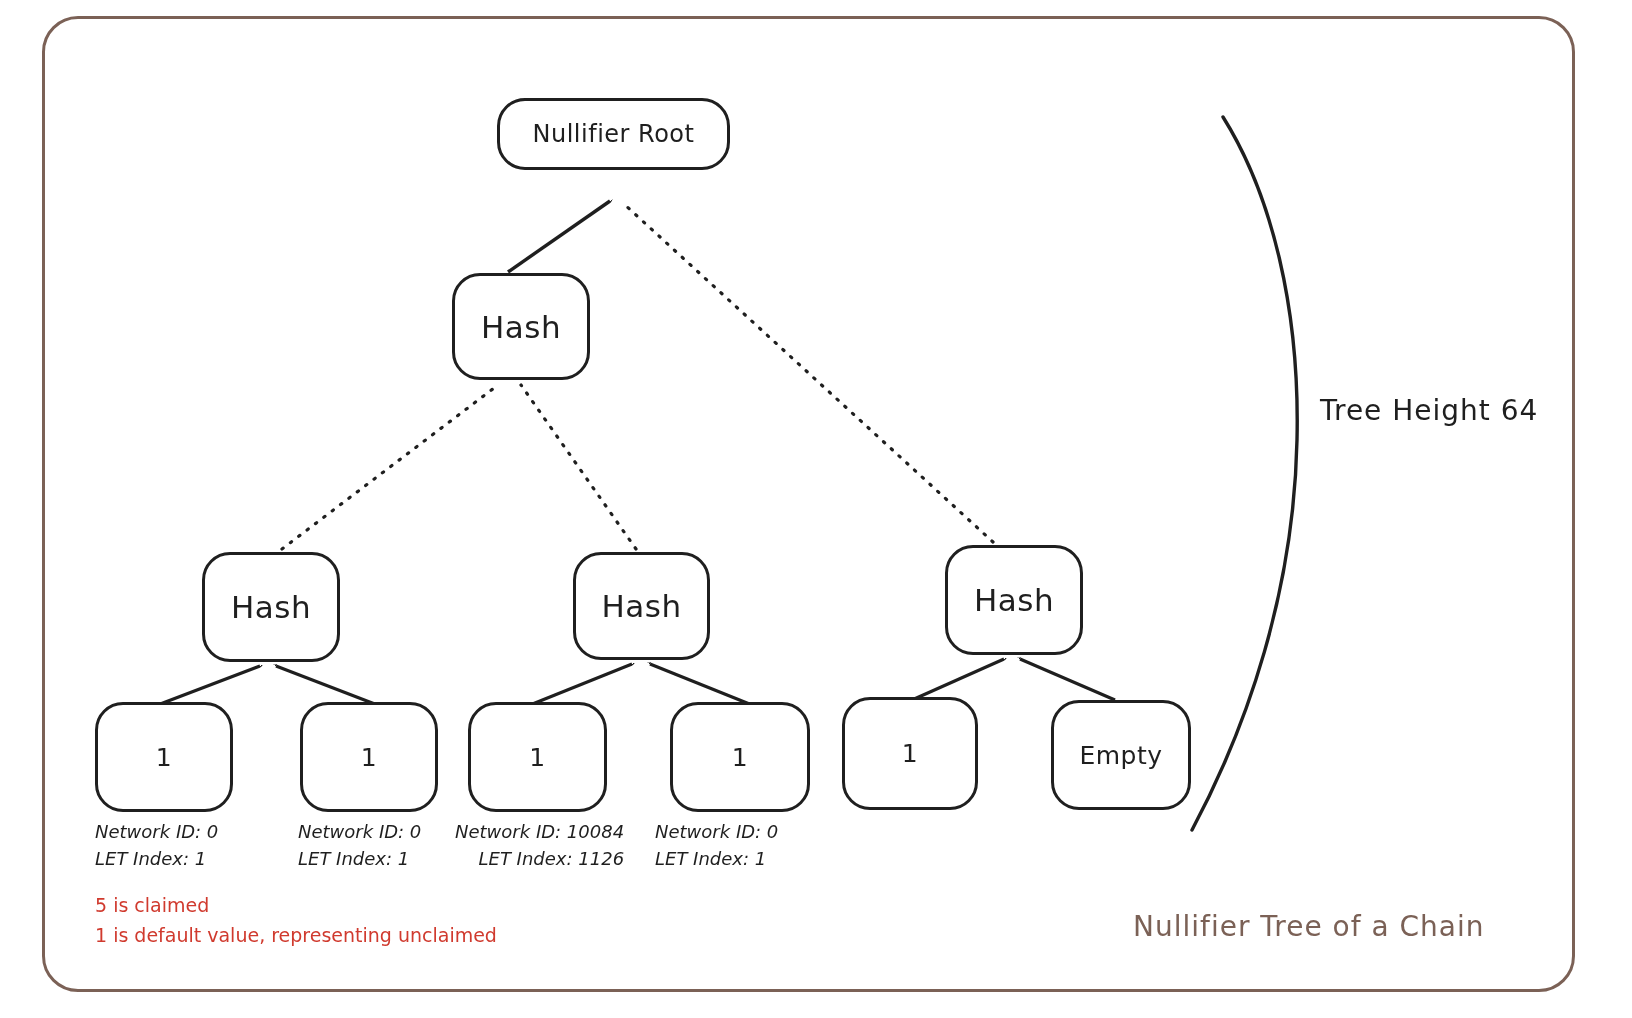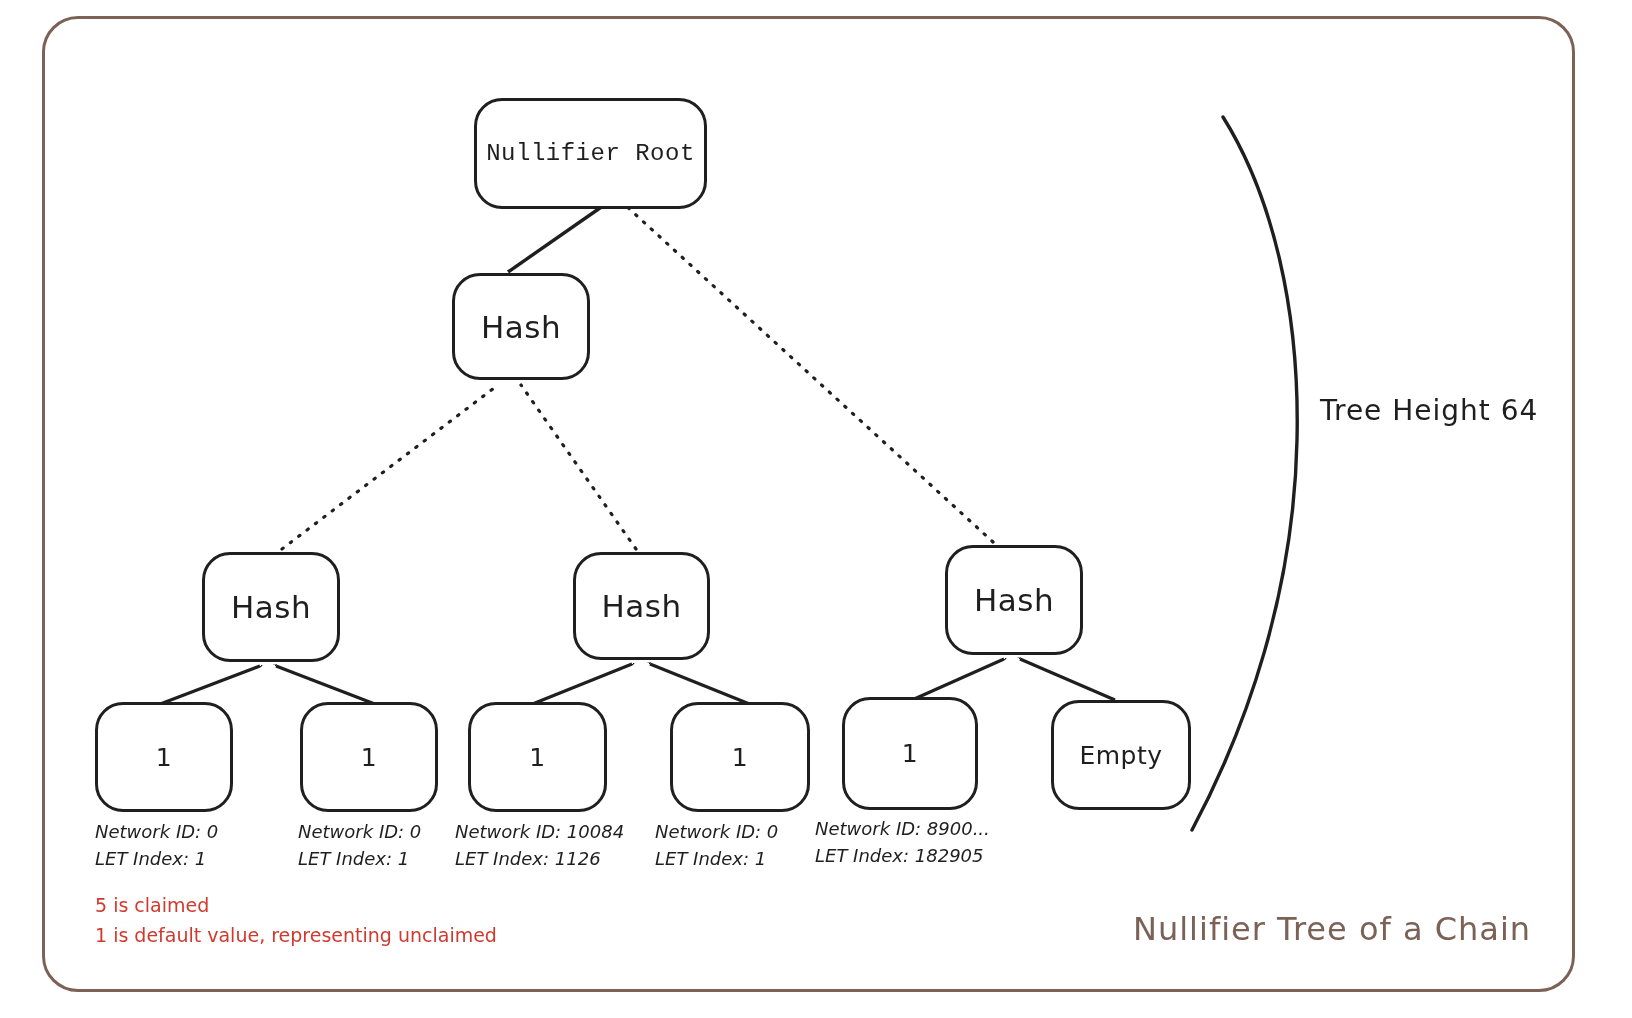--- a/index.html
+++ b/index.html
@@ -38,21 +38,21 @@
     box-sizing: border-box;
     background: #ffffff;
     border: 3px solid #1f1f1f;
     border-radius: 28px;
     display: flex;
     align-items: center;
     justify-content: center;
     color: #1f1f1f;
     letter-spacing: 0.5px;
   }
-  .node.root   { left: 474px; top: 98px;  width: 233px; height: 111px;  font-size: 24px; font-family: Liberation Mono, monospace; }
+  .node.root   { left: 497px; top: 98px;  width: 233px; height: 72px;  font-size: 24px; }
   .node.hash-top { left: 452px; top: 273px; width: 138px; height: 107px; font-size: 31px; }
   .node.hash-l { left: 202px; top: 552px; width: 138px; height: 110px; font-size: 31px; }
   .node.hash-m { left: 573px; top: 552px; width: 137px; height: 108px; font-size: 31px; }
   .node.hash-r { left: 945px; top: 545px; width: 138px; height: 110px; font-size: 31px; }
   .node.leaf-0 { left: 95px;  top: 702px; width: 138px; height: 110px; font-size: 25px; }
   .node.leaf-1 { left: 300px; top: 702px; width: 138px; height: 110px; font-size: 25px; }
   .node.leaf-2 { left: 468px; top: 702px; width: 139px; height: 110px; font-size: 25px; }
   .node.leaf-3 { left: 670px; top: 702px; width: 140px; height: 110px; font-size: 25px; }
   .node.leaf-4 { left: 842px; top: 697px; width: 136px; height: 113px; font-size: 25px; }
   .node.leaf-5 { left: 1043px; top: 700px; width: 140px; height: 110px; font-size: 25px; margin-left: 8px; }
@@ -60,21 +60,21 @@
   .leaf-note {
     position: absolute;
     color: #1f1f1f;
     font-size: 18px;
     line-height: 27px;
     white-space: nowrap;
     font-style: italic;
   }
   .leaf-note.n0 { left: 95px;  top: 818px; }
   .leaf-note.n1 { left: 298px; top: 818px; }
-  .leaf-note.n2 { left: 455px; top: 818px; }
+  .leaf-note.n2 { left: 455px; top: 818px; text-align: right; }
   .leaf-note.n3 { left: 655px; top: 818px; }
   .leaf-note.n4 { left: 815px; top: 815px; }
 
   .legend {
     position: absolute;
     left: 95px;
     top: 890px;
     color: #d03a2e;
     font-size: 19px;
     line-height: 30px;
@@ -87,21 +87,21 @@
     color: #1f1f1f;
     font-size: 28px;
     white-space: nowrap;
     letter-spacing: 1px;
   }
   .caption {
     position: absolute;
     left: 1133px;
     top: 910px;
     color: #7b6156;
-    font-size: 32px;
+    font-size: 28px;
     white-space: nowrap;
     letter-spacing: 1px;
   }
 </style>
 </head>
 <body>
 
 <div class="stage">
 
   <div class="frame"></div>
@@ -176,24 +176,20 @@
     <div>LET Index: 1</div>
   </div>
   <div class="leaf-note n2">
     <div>Network ID: 10084</div>
     <div>LET Index: 1126</div>
   </div>
   <div class="leaf-note n3">
     <div>Network ID: 0</div>
     <div>LET Index: 1</div>
   </div>
-  <div class="leaf-note n4">
-    <div>Network ID: 8900...</div>
-    <div>LET Index: 182905</div>
-  </div>
 
   <div class="legend">
     <div>5 is claimed</div>
     <div>1 is default value, representing unclaimed</div>
   </div>
 
   <div class="tree-height">Tree Height 64</div>
   <div class="caption">Nullifier Tree of a Chain</div>
 
 </div>

